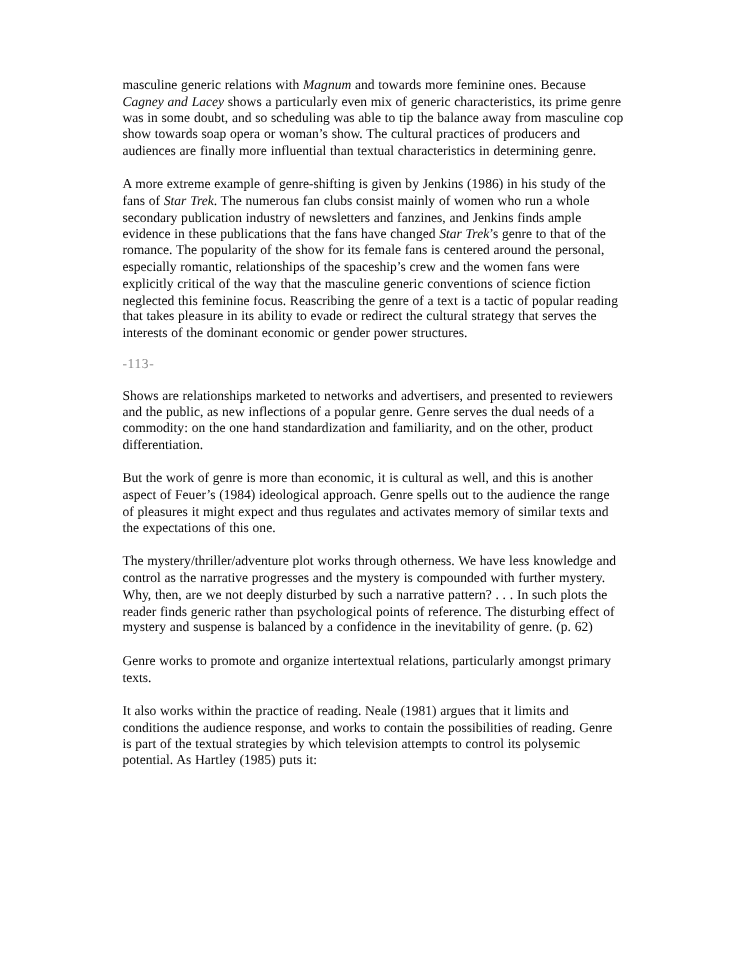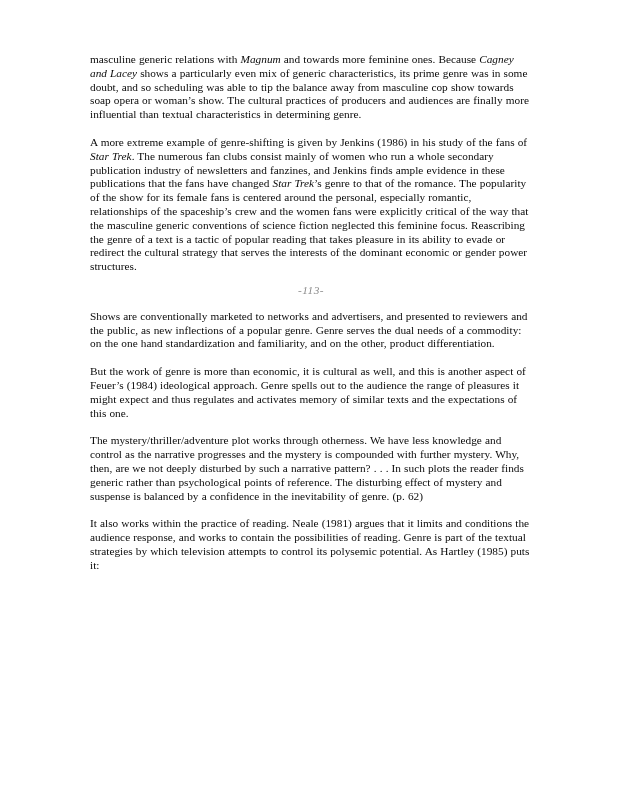--- a/index.html
+++ b/index.html
@@ -20,45 +20,44 @@
     position: absolute;
     left: 90px;
     top: 53px;
     width: 442px;
     font-size: 11.3px;
     line-height: 13.8px;
     text-align: left;
     word-spacing: 0.3px;
   }
   .text-column p {
-    margin: 0;
+    margin: 12px;
   }
   .text-column p + p {
     margin-top: 14px;
   }
   .text-column p.page-number {
     margin-top: 10px;
-    text-align: center;
     color: #8c8c8c;
     letter-spacing: 0.5px;
-    font-style: italic;
   }
   .text-column p.page-number + p {
     margin-top: 12px;
   }
   .text-column em {
     font-style: italic;
   }
 </style>
 </head>
 <body>
 
 <div class="page">
   <div class="text-column">
       <p class="para"><span>masculine generic relations with </span><em>Magnum</em><span> and towards more feminine ones. Because </span><em>Cagney and Lacey</em><span> shows a particularly even mix of generic characteristics, its prime genre was in some doubt, and so scheduling was able to tip the balance away from masculine cop show towards soap opera or woman’s show. The cultural practices of producers and audiences are finally more influential than textual characteristics in determining genre.</span></p>
       <p class="para"><span>A more extreme example of genre-shifting is given by Jenkins (1986) in his study of the fans of </span><em>Star Trek</em><span>. The numerous fan clubs consist mainly of women who run a whole secondary publication industry of newsletters and fanzines, and Jenkins finds ample evidence in these publications that the fans have changed </span><em>Star Trek</em><span>’s genre to that of the romance. The popularity of the show for its female fans is centered around the personal, especially romantic, relationships of the spaceship’s crew and the women fans were explicitly critical of the way that the masculine generic conventions of science fiction neglected this feminine focus. Reascribing the genre of a text is a tactic of popular reading that takes pleasure in its ability to evade or redirect the cultural strategy that serves the interests of the dominant economic or gender power structures.</span></p>
       <p class="page-number"><span>-113-</span></p>
-      <p class="para"><span>Shows are conventionally marketed to networks and advertisers, and presented to reviewers and the public, as new inflections of a popular genre. Genre serves the dual needs of a commodity: on the one hand standardization and familiarity, and on the other, product differentiation.</span></p>
+      <p class="para"><span>Shows are relationships marketed to networks and advertisers, and presented to reviewers and the public, as new inflections of a popular genre. Genre serves the dual needs of a commodity: on the one hand standardization and familiarity, and on the other, product differentiation.</span></p>
       <p class="para"><span>But the work of genre is more than economic, it is cultural as well, and this is another aspect of Feuer’s (1984) ideological approach. Genre spells out to the audience the range of pleasures it might expect and thus regulates and activates memory of similar texts and the expectations of this one.</span></p>
       <p class="para"><span>The mystery/thriller/adventure plot works through otherness. We have less knowledge and control as the narrative progresses and the mystery is compounded with further mystery. Why, then, are we not deeply disturbed by such a narrative pattern? . . . In such plots the reader finds generic rather than psychological points of reference. The disturbing effect of mystery and suspense is balanced by a confidence in the inevitability of genre. (p. 62)</span></p>
+      <p class="para"><span>Genre works to promote and organize intertextual relations, particularly amongst primary texts.</span></p>
       <p class="para"><span>It also works within the practice of reading. Neale (1981) argues that it limits and conditions the audience response, and works to contain the possibilities of reading. Genre is part of the textual strategies by which television attempts to control its polysemic potential. As Hartley (1985) puts it:</span></p>
     </div>
 </div>
 
 </body></html>

